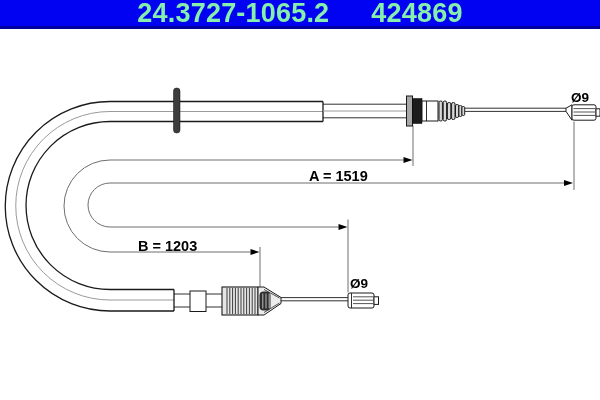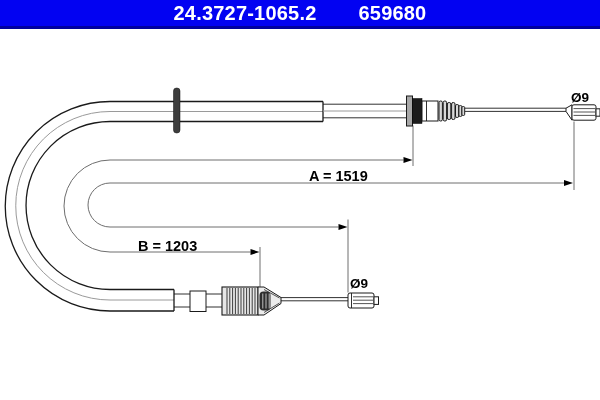--- a/index.html
+++ b/index.html
@@ -7,39 +7,39 @@
     width:600px;height:400px;overflow:hidden;position:relative;
     background:#ffffff;font-family:"Liberation Sans",sans-serif;
   }
   .header{
     position:absolute;left:0;top:0;width:600px;height:26px;
     background:#0202f2;border-bottom:3px solid #0000a0;
     display:flex;align-items:center;justify-content:center;
     gap:42px;padding-right:55px;box-sizing:content-box;
   }
   .header span{
-    color:#ffffff;font-size:20px;font-weight:bold;line-height:26px;
+    color:#86efac;font-size:27px;font-weight:bold;line-height:26px;
     letter-spacing:0.2px;white-space:nowrap;
   }
   .drawing{position:absolute;left:0;top:29px;}
   .cable{stroke:#1a1a1a;stroke-width:1.3;fill:none;}
   .cablecenter{stroke:#9a9a9a;stroke-width:1;fill:none;}
   .thin{stroke:#1a1a1a;stroke-width:0.9;fill:none;}
   .dim{stroke:#6e6e6e;stroke-width:1;fill:none;}
   .fit{stroke:#1a1a1a;stroke-width:1;fill:#ffffff;}
   .hatch{stroke:#2a2a2a;stroke-width:0.8;fill:none;}
   .dimtext{font-family:"Liberation Sans",sans-serif;font-weight:bold;font-size:14.5px;fill:#000;}
   .diatext{font-family:"Liberation Sans",sans-serif;font-weight:bold;font-size:13.5px;fill:#000;}
 </style>
 </head>
 <body>
 
 <div class="header">
   <span>24.3727-1065.2</span>
-  <span>659680</span>
+  <span>424869</span>
 </div>
 
 <svg class="drawing" width="600" height="371" viewBox="0 29 600 371" xmlns="http://www.w3.org/2000/svg">
 
   <g>
     <path class="dim" d="M403.5,160 H110 A46,46 0 0 0 110,252 H250.5"></path>
     <path class="dim" d="M413,125.5 V166"></path>
     <path class="dim" d="M260,247 V287"></path>
     <polygon points="412.5,160 403.5,157.1 403.5,162.9" fill="#000"></polygon>
     <polygon points="259.5,252 250.5,249.1 250.5,254.9" fill="#000"></polygon>

